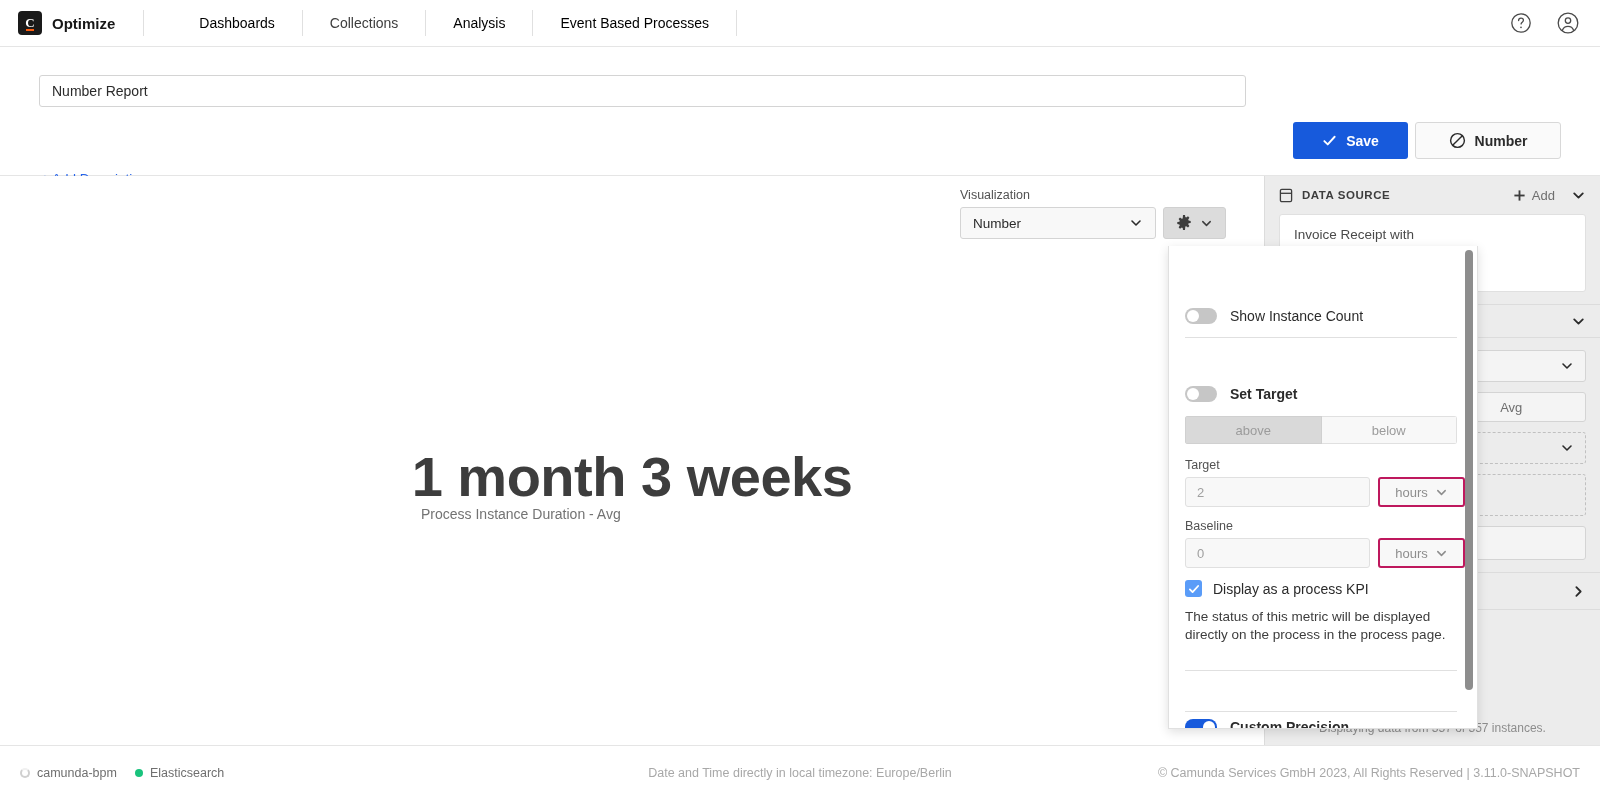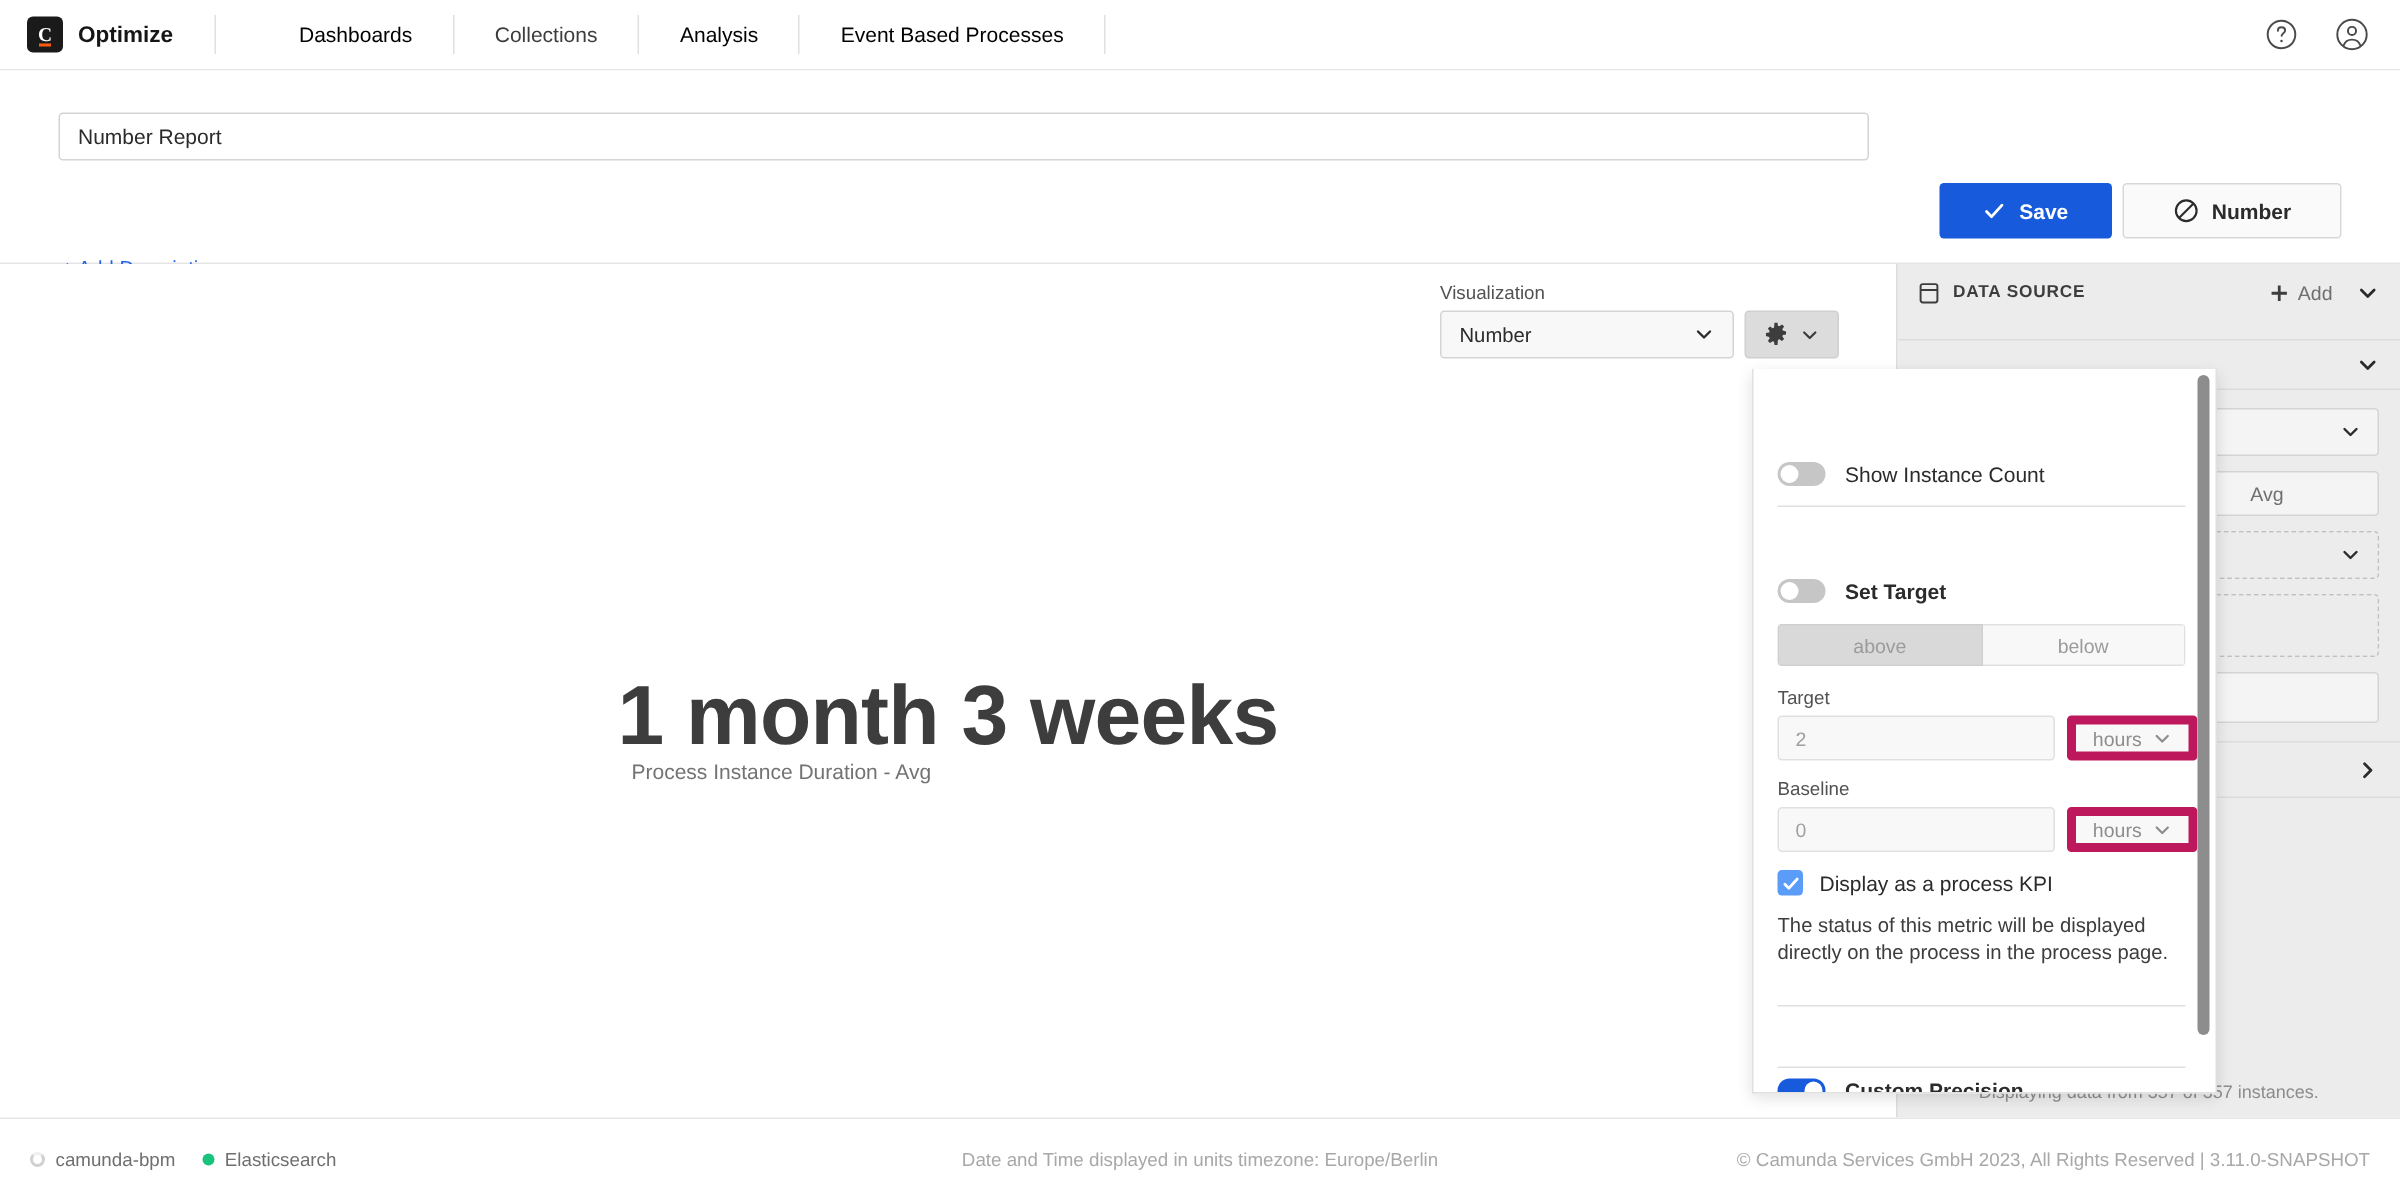--- a/index.html
+++ b/index.html
@@ -158,21 +158,21 @@
   .seg-item.unsel { background: #f8f8f8; border-left: none; }
   .fld-label { font-size: 12.5px; color: #525252; margin-bottom: 5px; }
   .fld-row { display: flex; gap: 8px; margin-bottom: 12px; }
   .fld-input {
     width: 185px; height: 30px; border: 1px solid #e0e0e0; background: #f8f8f8;
     border-radius: 3px; padding: 0 11px; font-size: 13px; color: #2b2b2b;
     font-family: "Liberation Sans", sans-serif; outline: none;
   }
   .fld-input::placeholder { color: #a0a0a0; }
   .unit-select {
-    width: 94px; height: 30px; border: 6px solid #be185d; background: #f8f8f8;
+    width: 94px; height: 30px; border: 2px solid #be185d; background: #f8f8f8;
     border-radius: 3px; display: flex; align-items: center; justify-content: center;
     gap: 7px; font-size: 13px; color: #8d8d8d; cursor: pointer;
   }
   .chk-row { display: flex; align-items: center; gap: 11px; margin: 4px 0 11px 0; }
   .chkbox {
     width: 17px; height: 17px; border-radius: 3px; background: #5a9cf8;
     display: flex; align-items: center; justify-content: center; cursor: pointer; flex: none;
   }
   .chk-label { font-size: 14px; color: #2b2b2b; }
   .cfg-help {
@@ -372,20 +372,23 @@
         <span>Add</span>
       </span>
       <span>
         <svg width="15" height="15" viewBox="0 0 14 14">
             <path d="M3 5l4 4 4-4" fill="none" stroke="#2b2b2b" stroke-width="1.7" stroke-linecap="round" stroke-linejoin="round"></path>
           </svg>
       </span>
     </div>
   </div>
 
+  <div class="sb-card">
+    <span>Invoice Receipt with</span>
+  </div>
 
   <div class="sb-block">
     <div class="sb-row-head">
       <div class="sb-head-right">
         <span>
           <svg width="15" height="15" viewBox="0 0 14 14">
               <path d="M3 5l4 4 4-4" fill="none" stroke="#2b2b2b" stroke-width="1.7" stroke-linecap="round" stroke-linejoin="round"></path>
             </svg>
         </span>
       </div>
@@ -510,15 +513,15 @@
   <div class="foot-left">
     <span class="foot-item">
       <span class="spinner"></span>
       <span>camunda-bpm</span>
     </span>
     <span class="foot-item">
       <span class="dot"></span>
       <span>Elasticsearch</span>
     </span>
   </div>
-  <div class="foot-center">Date and Time displayed in units timezone: Europe/Berlin</div>
+  <div class="foot-center">Date and Time directly in local timezone: Europe/Berlin</div>
   <div class="foot-right">© Camunda Services GmbH 2023, All Rights Reserved | 3.11.0-SNAPSHOT</div>
 </div>
 
 </body></html>

